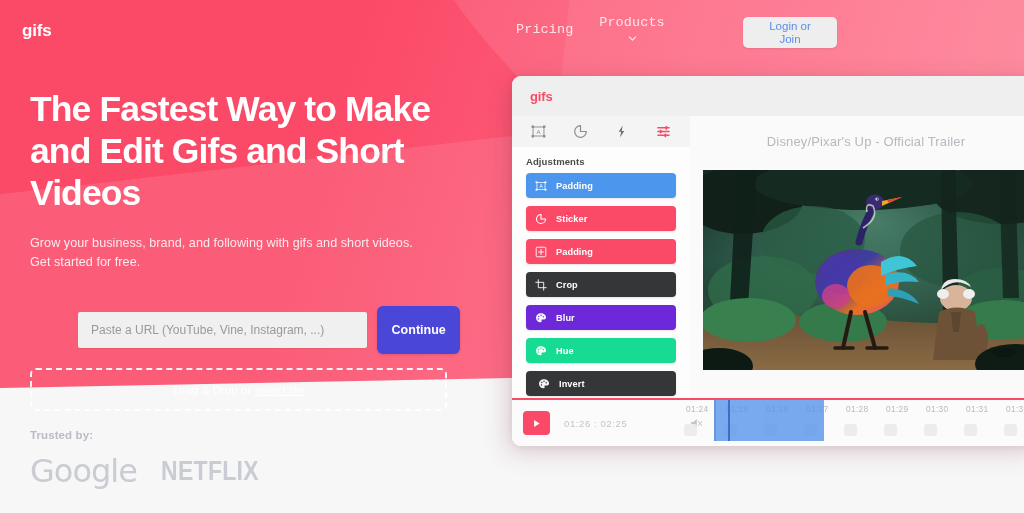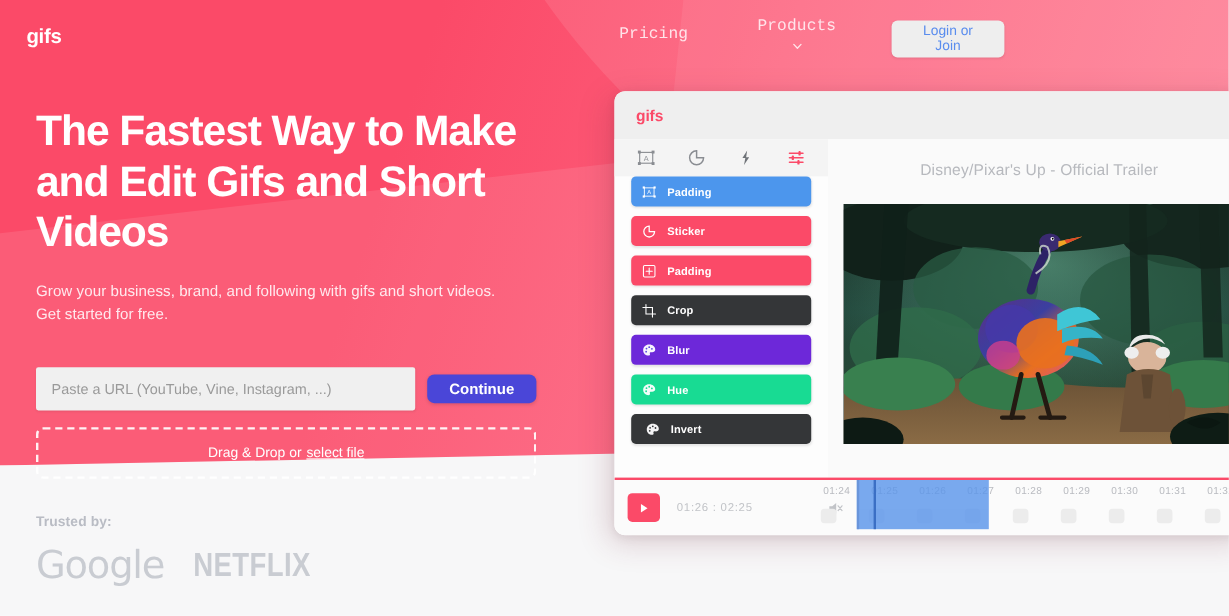--- a/index.html
+++ b/index.html
@@ -41,21 +41,21 @@
   }
   #brand {
     position: absolute; left: 22px; top: 21px;
     color: #ffffff; font-size: 17px; font-weight: 700; letter-spacing: -0.2px;
   }
   .nav-link {
     position: absolute; color: #ffe4ea; font-size: 13.5px; font-weight: 400;
     letter-spacing: 0.1px; text-align: center; line-height: 1.25; font-family: Liberation Mono, monospace;
   }
   #nav-pricing { left: 516px; top: 22px; width: 56px; }
-  #nav-products { left: 628px; top: 15px; width: 72px; }
+  #nav-products { left: 596px; top: 15px; width: 72px; }
   #chev {
     display: block; margin: 2px auto 0; width: 9px; height: 9px;
   }
   #login-btn {
     position: absolute; left: 708px; top: 17px; width: 94px; height: 31px;
     background: #eeeeee; border: none; border-radius: 5px;
     color: #5a8dee; font-size: 11.5px; font-weight: 400; line-height: 13px;
     font-family: "Liberation Sans", sans-serif;
     padding: 3px 4px; text-align: center; cursor: pointer;
     box-shadow: 0 1px 2px rgba(0,0,0,0.08);
@@ -71,24 +71,25 @@
   #hero-sub {
     color: #ffe9ee; font-size: 12.6px; line-height: 19px; margin-top: 20px;
     width: 405px; letter-spacing: 0.05px;
   }
   #url-row { display: flex; align-items: center; margin-top: 34px; }
   #url-input {
     width: 316px; height: 36px; border: none; border-radius: 2px;
     background: #f0f0f0; padding: 0 13px; font-size: 12px; color: #333;
     font-family: "Liberation Sans", sans-serif; outline: none;
     box-shadow: 0 1px 2px rgba(0,0,0,0.07);
+    margin-left: 48px;
   }
   #url-input::placeholder { color: #9a9a9a; }
   #continue-btn {
-    margin-left: 10px; width: 91px; height: 24px; border: none; border-radius: 6px;
+    margin-left: 10px; width: 91px; height: 48px; border: none; border-radius: 6px;
     background: #4a46d8; color: #fff; font-size: 12.5px; font-weight: 700;
     font-family: "Liberation Sans", sans-serif; cursor: pointer;
     box-shadow: 0 1px 3px rgba(0,0,0,0.12);
   }
   #dropzone {
     margin-top: 14px; width: 417px; height: 43px;
     border: 2px dashed rgba(255,255,255,0.92); border-radius: 6px;
     display: flex; align-items: center; justify-content: center;
     color: #ffffff; font-size: 11.6px; cursor: pointer;
   }
@@ -271,20 +272,21 @@
               <line x1="2" y1="12" x2="14" y2="12"></line>
           </g>
           <g fill="#fb4a68">
               <rect x="10" y="2" width="2" height="4" rx="0.8"></rect>
               <rect x="4" y="6" width="2" height="4" rx="0.8"></rect>
               <rect x="9" y="10" width="2" height="4" rx="0.8"></rect>
             </g>
         </svg>
       </div>
 
+      <div id="adj-label">Adjustments</div>
 
       <div id="adj-list">
         <div class="adj-btn" style="background: rgb(76, 150, 237);">
           <svg class="adj-ico" viewBox="0 0 16 16">
             <rect x="2.6" y="3.4" width="10.8" height="9.2" fill="none" stroke="#fff" stroke-width="1"></rect>
             <text x="8" y="10.4" font-size="6.4" fill="#fff" text-anchor="middle" font-family="Liberation Sans, sans-serif">A</text>
             <rect x="0.8" y="1.8" width="2.4" height="2.4" fill="#fff"></rect>
               <rect x="12.8" y="1.8" width="2.4" height="2.4" fill="#fff"></rect>
             <rect x="0.8" y="11.8" width="2.4" height="2.4" fill="#fff"></rect>
               <rect x="12.8" y="11.8" width="2.4" height="2.4" fill="#fff"></rect>

